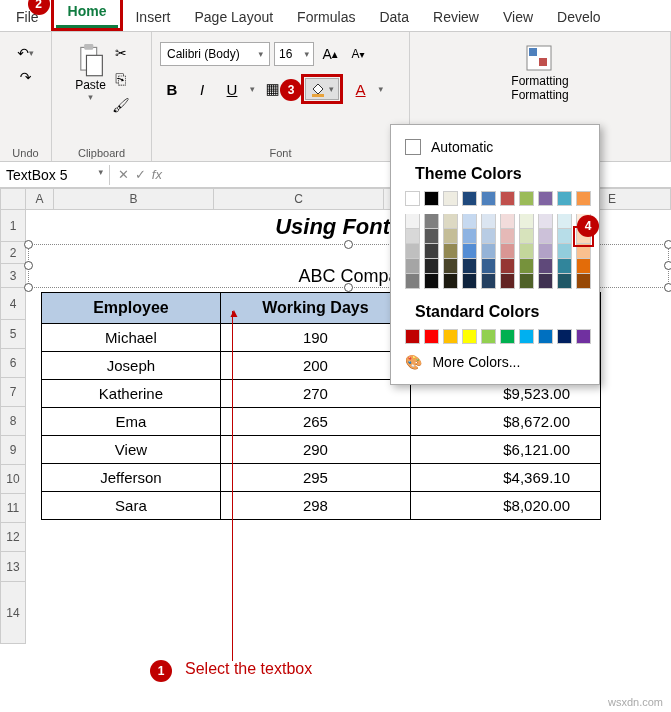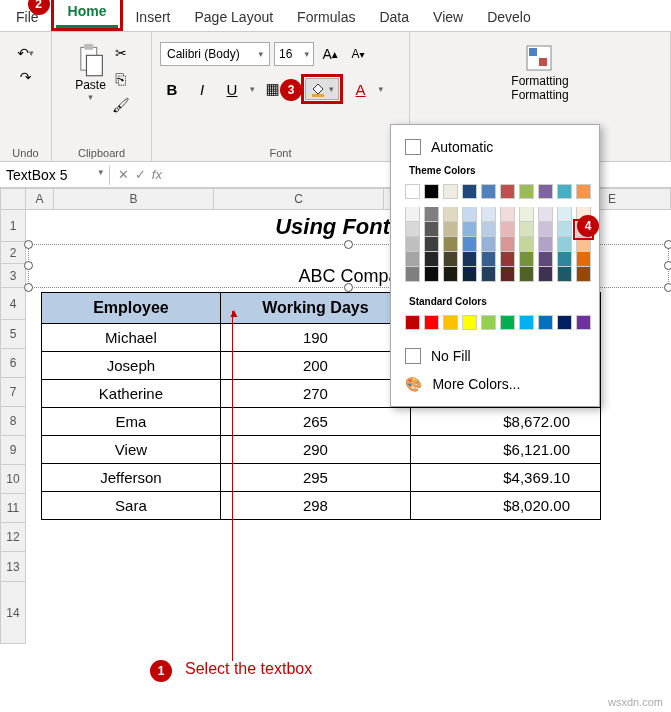--- a/index.html
+++ b/index.html
@@ -43,21 +43,21 @@
     .handle { width: 9px; height: 9px; border: 1px solid #555; background: #fff; border-radius: 50%; position: absolute; }
     .subtitle { font-size: 18px; text-align: center; }
 
     .data-table { width: 560px; margin-left: 0; border-collapse: collapse; }
     .data-table th { background: #b8cce4; border: 1.5px solid #000; padding: 6px; font-size: 16px; font-weight: bold; }
     .data-table td { border: 1.5px solid #000; padding: 5px 8px; font-size: 15px; text-align: center; }
     .data-table td:last-child { text-align: right; padding-right: 30px; }
 
     .color-menu { position: absolute; top: 124px; left: 390px; width: 210px; background: #fff; border: 1px solid #aaa; box-shadow: 3px 3px 8px rgba(0,0,0,0.3); z-index: 100; padding: 8px 0; }
     .menu-item { display: flex; align-items: center; gap: 10px; padding: 6px 14px; font-size: 14px; cursor: pointer; }
-    .menu-sect { padding: 4px 18px; font-weight: 600; font-size: 10px; }
+    .menu-sect { padding: 4px 24px; font-weight: 600; font-size: 16px; }
     .swatch-grid { padding: 4px 14px; display: grid; grid-template-columns: repeat(10, 17px); gap: 2px; }
     .swatch { width: 15px; height: 15px; border: 1px solid #ccc; cursor: pointer; }
     .swatch.sel { outline: 2px solid #c00000; outline-offset: 1px; position: relative; }
     .cb { width: 16px; height: 16px; border: 1px solid #888; }
 
     .annot-line { position: absolute; width: 1px; background: #c00000; }
     .annot-text { position: absolute; color: #c00000; font-size: 16px; }
     .badge4 { right: 0px; top: 90px; }
     .watermark { position: absolute; bottom: 4px; right: 8px; font-size: 11px; color: #aaa; }
     .caret { font-size: 9px; color: #666; }
@@ -68,20 +68,21 @@
 <div class="tabs">
   <div class="tab">File</div>
   <div class="tab-home-box" style="position:relative">
     <div class="step-badge" style="left:-26px;top:-4px">2</div>
     <div class="tab active">Home</div>
   </div>
   <div class="tab">Insert</div>
   <div class="tab">Page Layout</div>
   <div class="tab">Formulas</div>
   <div class="tab">Data</div>
+  <div class="tab">Review</div>
   <div class="tab">View</div>
   <div class="tab">Develo</div>
 </div>
 
 <div class="ribbon">
   <div class="group" style="width:52px">
     <div style="display:flex;flex-direction:column;gap:6px;padding-top:8px">
       <div class="icon-sm">↶<span class="caret">▾</span></div>
       <div class="icon-sm">↷</div>
     </div>
@@ -337,24 +338,20 @@
       <div class="swatch" style="background: rgb(255, 0, 0);"></div>
       <div class="swatch" style="background: rgb(255, 192, 0);"></div>
       <div class="swatch" style="background: rgb(255, 255, 0);"></div>
       <div class="swatch" style="background: rgb(146, 208, 80);"></div>
       <div class="swatch" style="background: rgb(0, 176, 80);"></div>
       <div class="swatch" style="background: rgb(0, 176, 240);"></div>
       <div class="swatch" style="background: rgb(0, 112, 192);"></div>
       <div class="swatch" style="background: rgb(0, 32, 96);"></div>
       <div class="swatch" style="background: rgb(112, 48, 160);"></div>
     </div>
-  <div class="menu-item" style="margin-top:8px">
-    <span class="cb"></span>
-    <span>No Fill</span>
-  </div>
   <div class="menu-item">
     <span>🎨</span>
     <span>More Colors...</span>
   </div>
 </div>
 
 <div class="annot-line" style="left:232px;top:311px;height:350px"></div>
 <div style="position:absolute;left:228px;top:306px;color:#c00000;font-size:12px">▲</div>
 <div class="step-badge" style="left:150px;top:660px">1</div>
 <div class="annot-text" style="left:185px;top:660px">Select the textbox</div>

